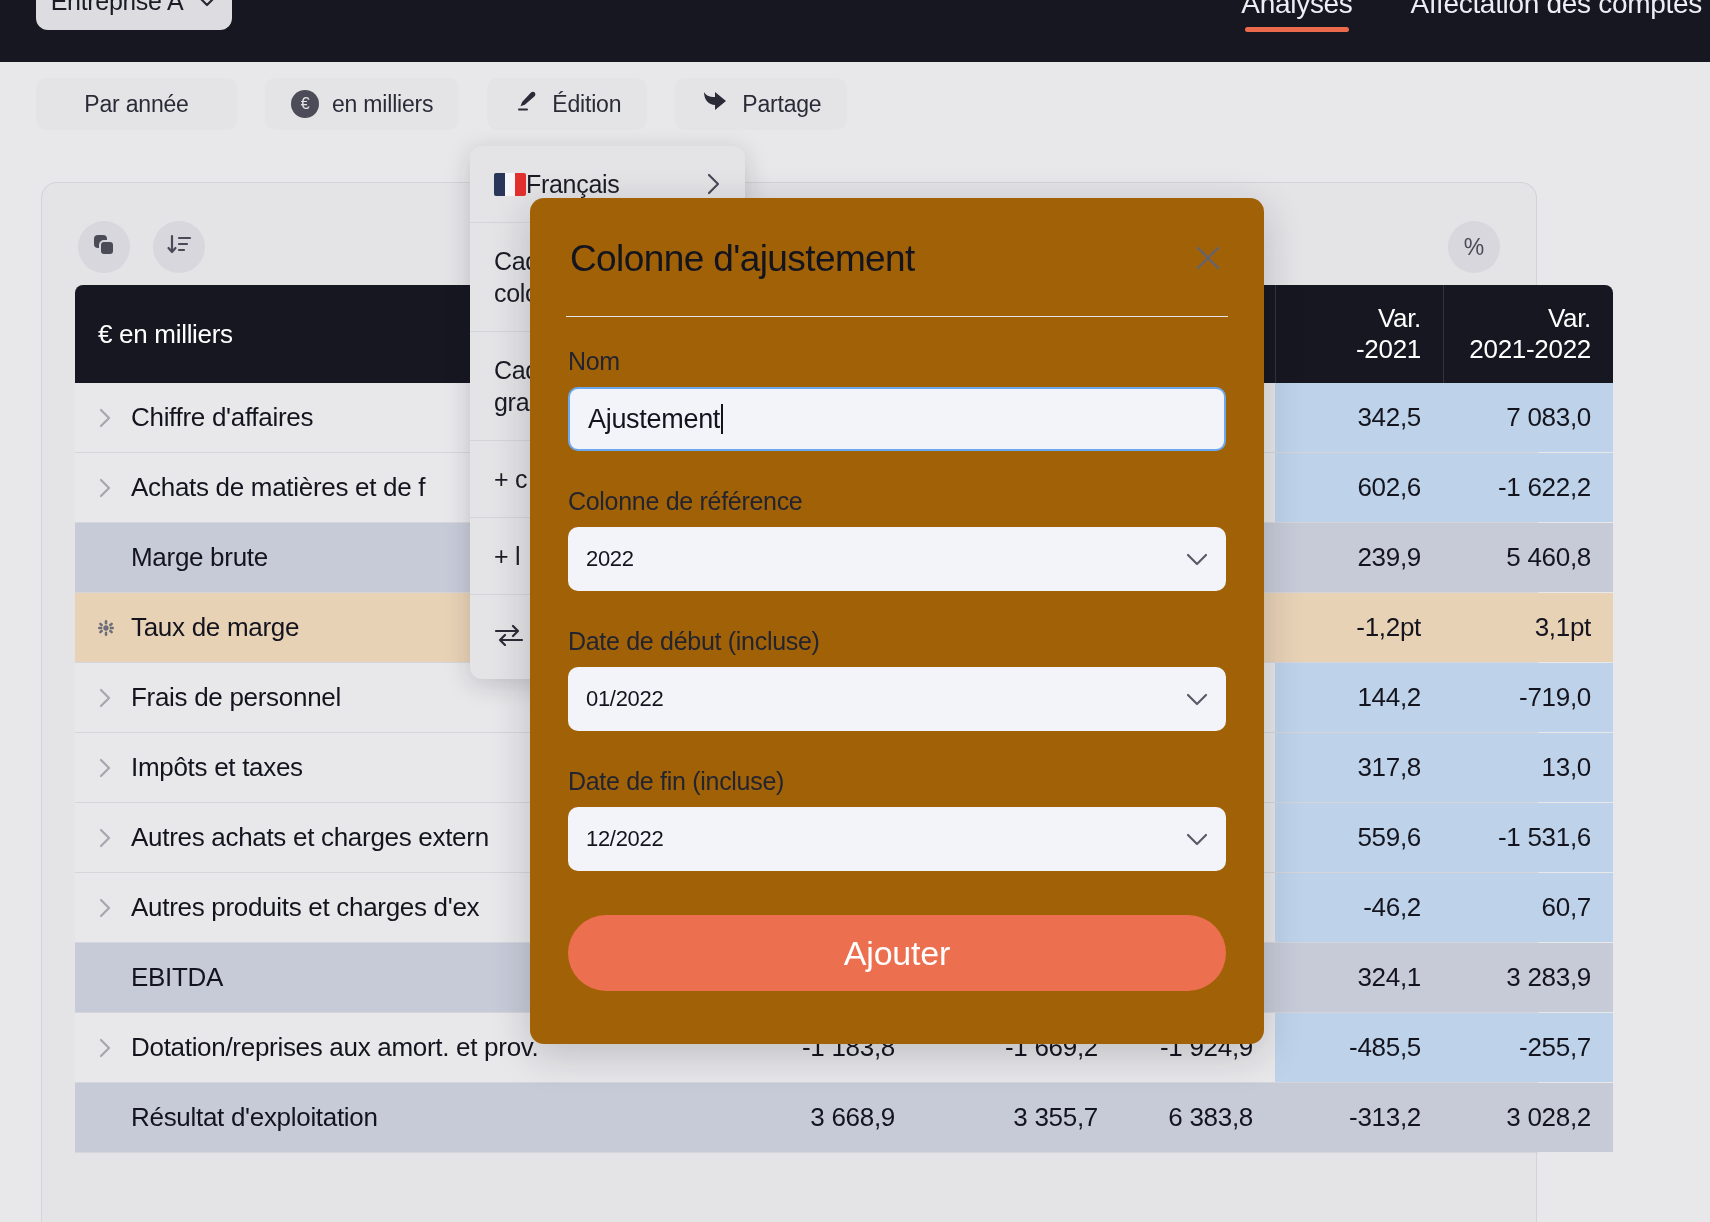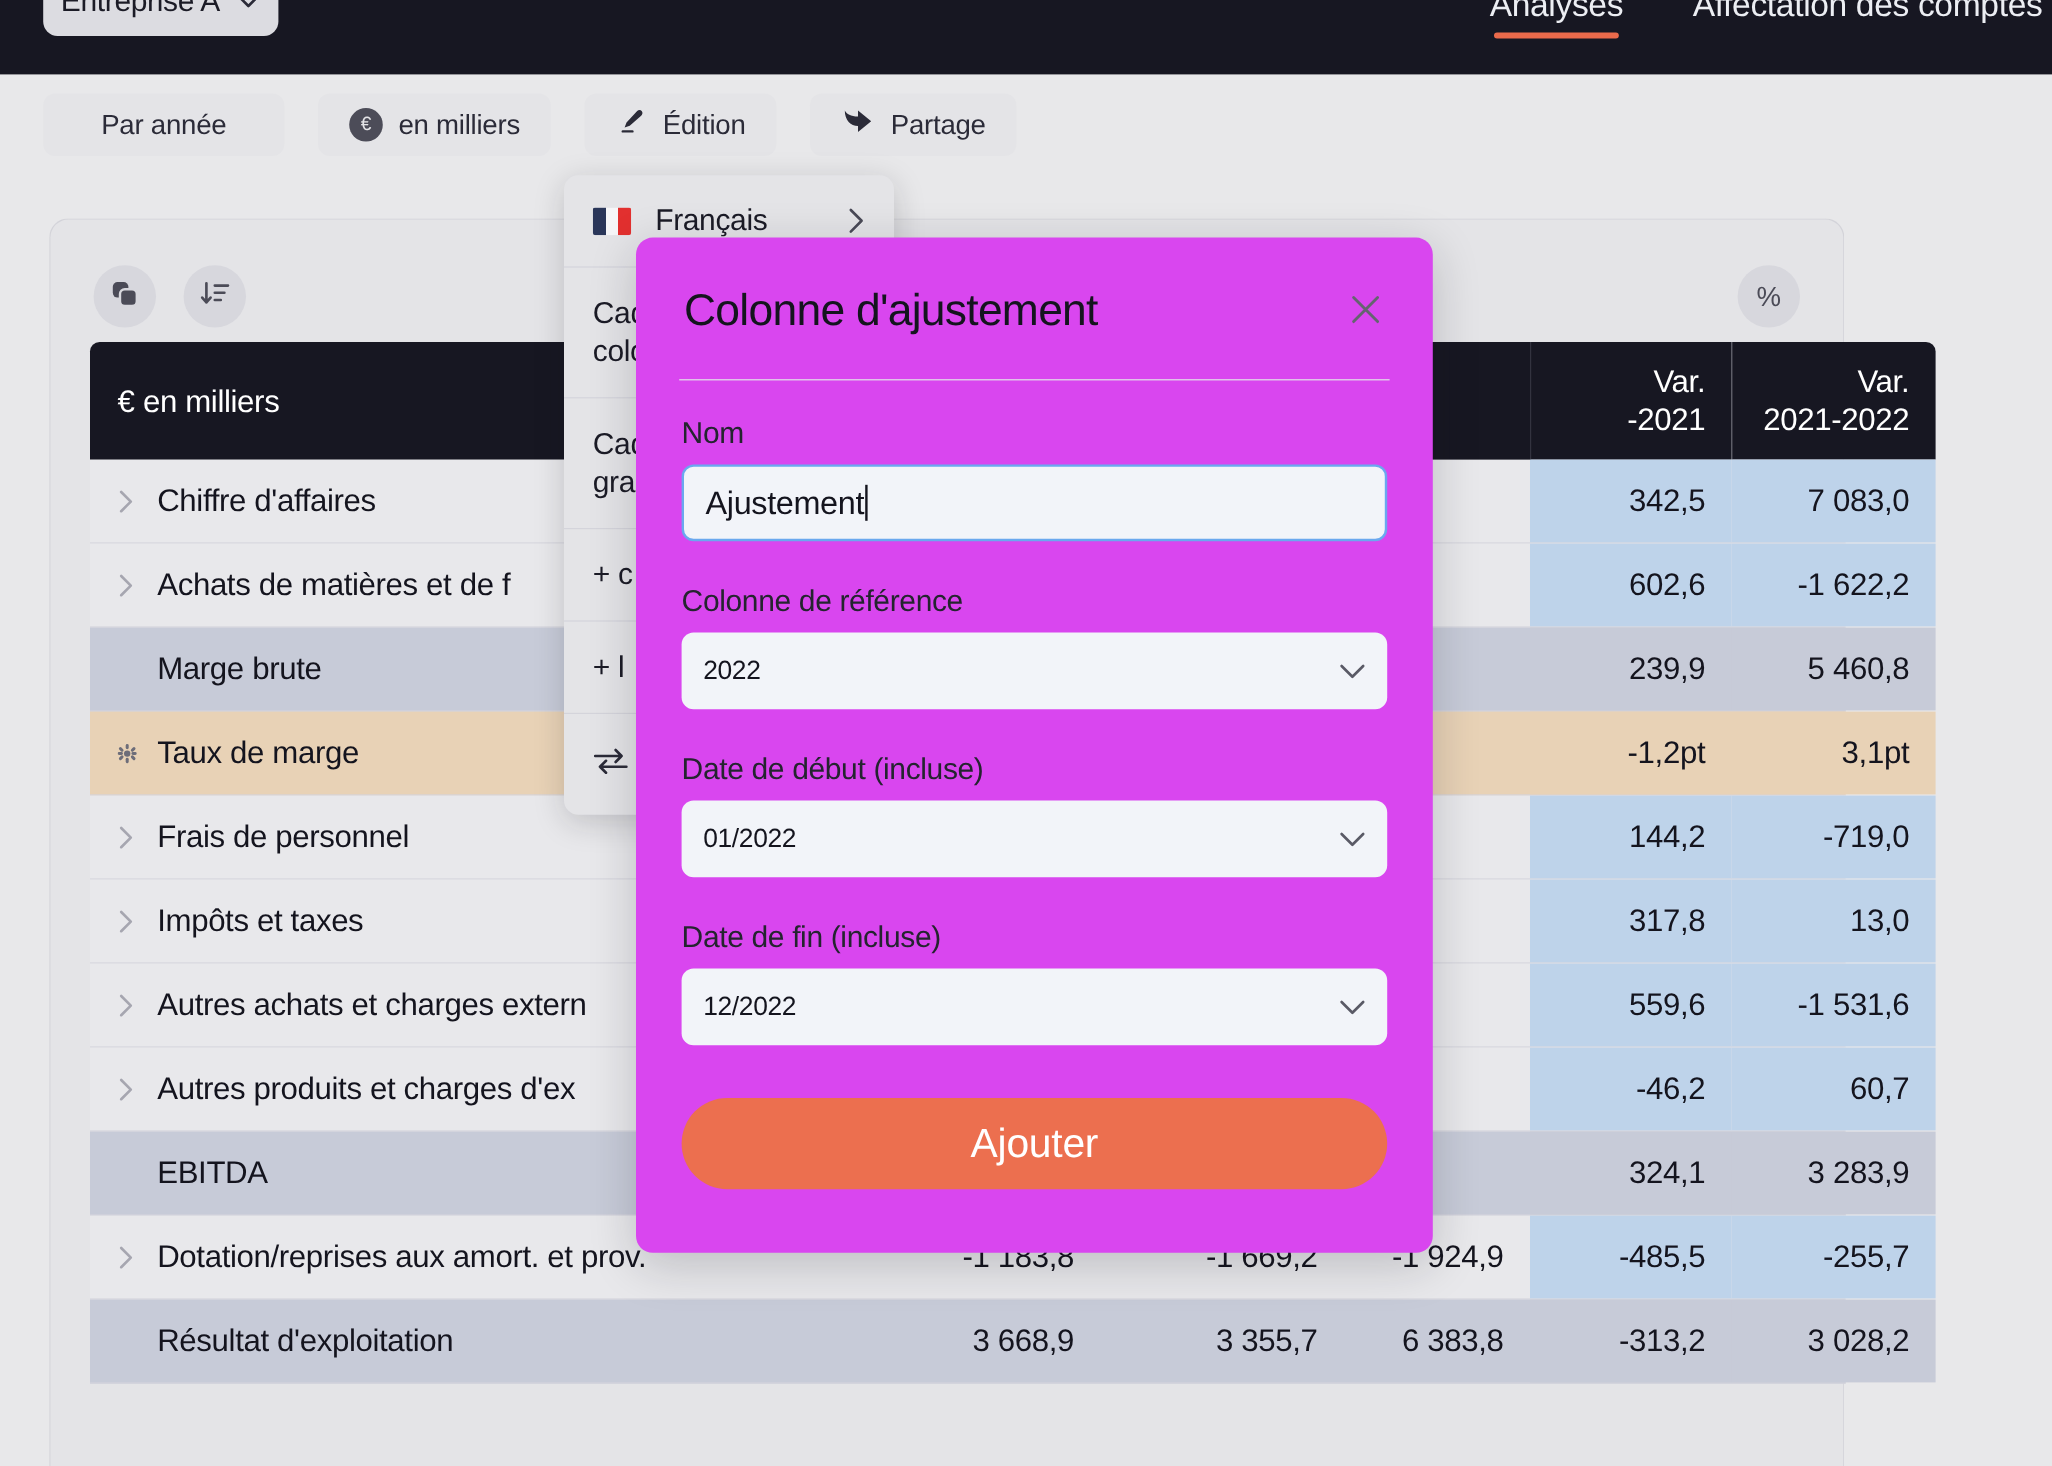--- a/index.html
+++ b/index.html
@@ -107,33 +107,33 @@
   .spacer16 { width: 16px; display:inline-block; }
 
   
   .menu {
     position: absolute; left: 470px; top: 146px; width: 275px;
     background: #e4e4e7; border-radius: 12px; box-shadow: 0 6px 26px rgba(20,20,30,.18);
     overflow: hidden;
   }
   .menu-item {
     padding: 22px 24px; font-size: 25px; color: #1b1b26; letter-spacing: -0.3px;
-    display: flex; align-items: center; gap: 20px; border-bottom: 1px solid #d4d4db;
+    display: flex; align-items: center; border-bottom: 1px solid #d4d4db;
     line-height: 1.28;
   }
   .menu-item:last-child { border-bottom: none; }
   .flag { width: 32px; height: 23px; display: flex; flex: 0 0 auto; border-radius: 2px; overflow: hidden; }
   .flag i { display: block; height: 100%; flex: 1; }
   .flag .b { background: #2a3659; } .flag .w { background: #f6f6f8; } .flag .r { background: #e2302f; }
   .menu-arrow { margin-left: auto; color: #4a4a57; display: flex; }
 
   
   .modal {
-    position: absolute; left: 530px; top: 198px; width: 664px; height: 846px;
-    background: #d946ef; border-radius: 14px; box-shadow: 0 10px 40px rgba(20,20,30,.20);
+    position: absolute; left: 530px; top: 198px; width: 734px; height: 846px;
+    background: #a16207; border-radius: 14px; box-shadow: 0 10px 40px rgba(20,20,30,.20);
   }
   .modal-head { position: relative; padding: 40px 40px 0 40px; }
   .modal-title { font-size: 37px; color: #14141e; letter-spacing: -0.6px; }
   .modal-close {
     position: absolute; right: 36px; top: 42px; width: 40px; height: 40px;
     display: flex; align-items: center; justify-content: center; color: #64646f;
   }
   .modal-rule { margin: 36px 36px 0 36px; height: 1px; background: #e3e3e9; }
   .modal-body { padding: 30px 38px 0 38px; }
   .field-label { font-size: 25px; color: #24242f; letter-spacing: -0.3px; margin-bottom: 11px; }

